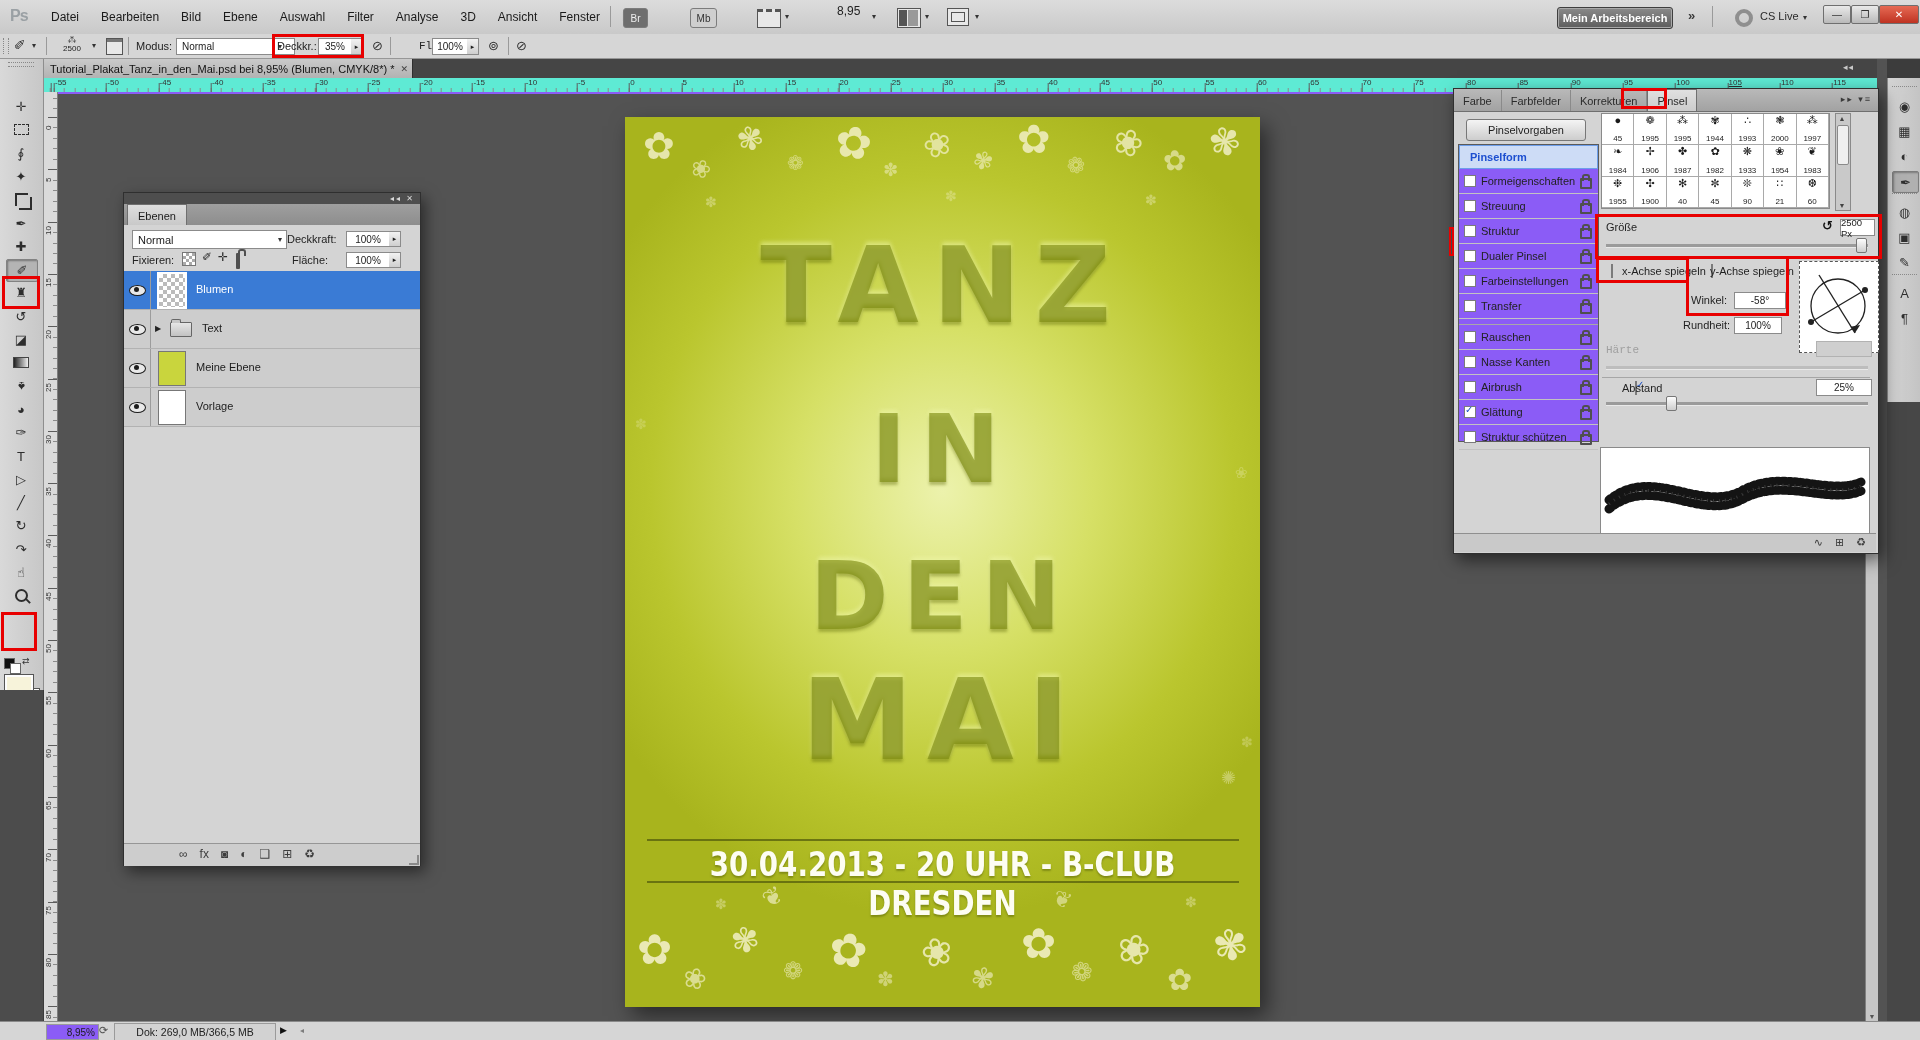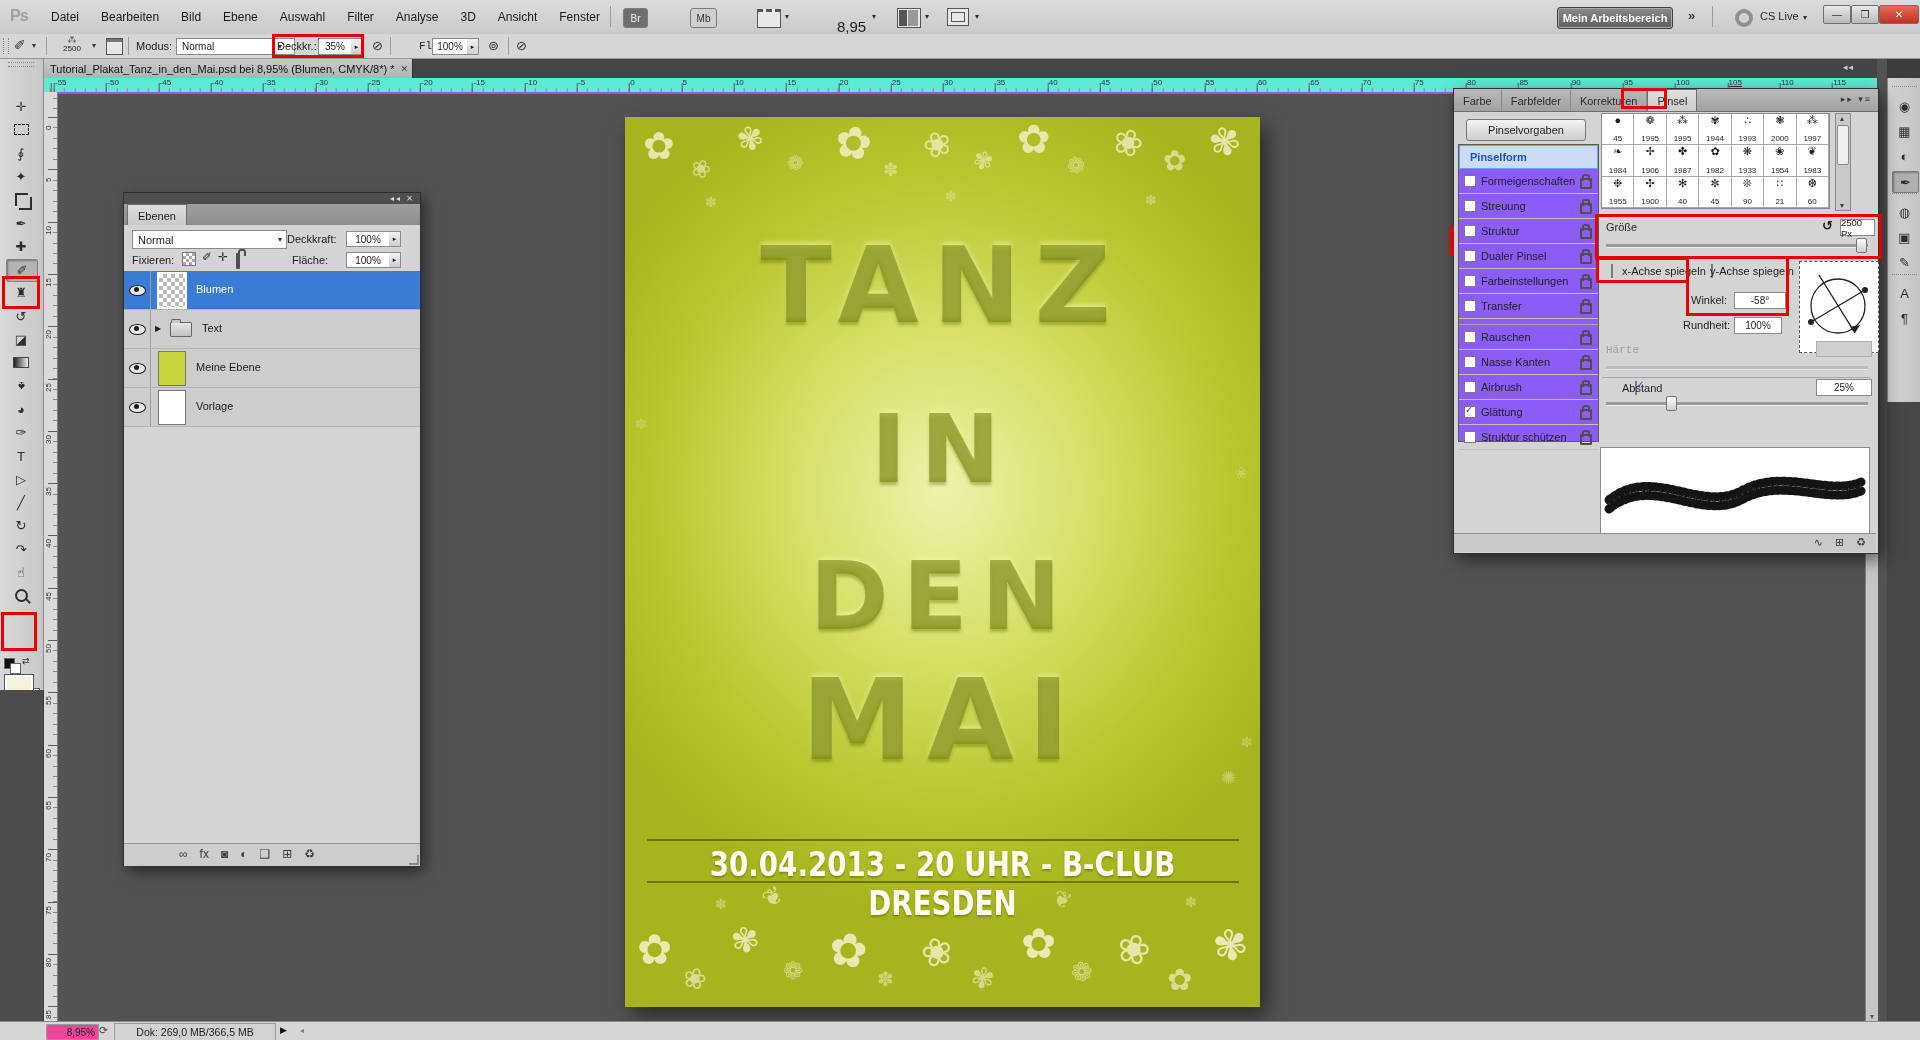--- a/index.html
+++ b/index.html
@@ -9,21 +9,21 @@
   #menubar{left:0;top:0;width:1920px;height:34px;background:linear-gradient(#dcdcdc,#c9c9c9);border-bottom:1px solid #8e8e8e;z-index:20;}
   #ps-logo{left:10px;top:7px;font-size:16px;font-weight:bold;color:#9aa0a4;letter-spacing:-1px;}
   #menus{left:40px;top:0;height:34px;display:flex;align-items:center;}
   #menus span{padding:0 11px;font-size:12px;color:#1a1a1a;cursor:default;}
   .vsep{width:1px;background:#9a9a9a;}
   .appbtn{height:18px;border:1px solid #7c7c7c;border-radius:3px;font-size:10px;display:flex;align-items:center;justify-content:center;}
   #br-btn{left:623px;top:8px;width:23px;background:#6e6e6e;color:#eee;}
   #mb-btn{left:690px;top:8px;width:25px;background:#cfcfcf;color:#333;}
   .dd-arrow{font-size:8px;color:#333;}
   .bar-icon{border:1px solid #555;background:#e8e8e8;}
-  #zoom-ind{left:837px;top:18px;font-size:15px;color:#222;}
+  #zoom-ind{left:837px;top:4px;font-size:12px;color:#222;}
   #workspace-btn{left:1557px;top:7px;width:114px;height:20px;background:linear-gradient(#8a8a8a,#5d5d5d);border:1px solid #3f3f3f;box-shadow:inset 0 0 0 1px #a9a9a9;border-radius:3px;color:#fff;font-weight:bold;font-size:11px;display:flex;align-items:center;justify-content:center;}
   #overflow-chevrons{left:1688px;top:8px;font-size:13px;font-weight:bold;color:#3a3a3a;letter-spacing:-3px;}
   #cslive-ring{left:1735px;top:9px;width:10px;height:10px;border:4px solid #8f8f8f;border-radius:50%;}
   #cslive-label{left:1760px;top:10px;font-size:11px;color:#2a2a2a;}
   .winbtn{top:5px;height:17px;border:1px solid #6f6f6f;border-radius:2px;background:linear-gradient(#e9e9e9,#b9b9b9);display:flex;align-items:center;justify-content:center;font-size:10px;color:#333;}
   #win-min{left:1823px;width:26px;}
   #win-restore{left:1851px;width:26px;}
   #win-close{left:1879px;width:38px;background:linear-gradient(#e66a54,#bf3322);color:#fff;font-weight:bold;}
   
   #optionsbar{left:0;top:34px;width:1920px;height:24px;background:#d6d6d6;border-bottom:1px solid #979797;z-index:20;}
@@ -149,21 +149,21 @@
   #bp-bottom-icons{position:absolute;right:10px;top:2px;display:flex;gap:12px;font-size:11px;color:#3d3d3d;}
   
   #strip-header{left:1887px;top:58px;width:33px;height:20px;background:#3c3c3c;z-index:6;}
   #right-strip{left:1887px;top:78px;width:33px;height:324px;background:linear-gradient(90deg,#d5d5d5,#c3c3c3);border-left:1px solid #8a8a8a;z-index:6;}
   #right-strip-dark{left:1887px;top:402px;width:33px;height:619px;background:#474747;z-index:6;}
   .strip-icon{position:absolute;left:4px;width:25px;height:20px;display:flex;align-items:center;justify-content:center;font-size:13px;color:#2f2f2f;}
   .strip-icon.active{background:#b0b0b0;border:1px solid #7d7d7d;border-radius:2px;box-shadow:inset 1px 1px 2px rgba(0,0,0,.3);}
   .strip-div{position:absolute;left:4px;width:25px;border-top:1px dotted #8a8a8a;}
   
   #statusbar{left:0;top:1021px;width:1920px;height:19px;background:#d6d6d6;border-top:1px solid #8a8a8a;z-index:20;}
-  #sb-zoom{left:46px;top:2px;width:48px;height:14px;background:#ec4899;border:1px solid #9a9a9a;font-size:10px;display:flex;align-items:center;justify-content:flex-end;padding-right:3px;}
+  #sb-zoom{left:46px;top:2px;width:48px;height:14px;background:#8b5cf6;border:1px solid #9a9a9a;font-size:10px;display:flex;align-items:center;justify-content:flex-end;padding-right:3px;}
   #sb-icon{left:99px;top:2px;font-size:11px;color:#555;}
   #sb-doc{left:114px;top:1px;width:160px;height:16px;border:1px solid #9a9a9a;background:#d2d2d2;font-size:10.5px;display:flex;align-items:center;justify-content:center;color:#222;}
   #sb-play{left:280px;top:3px;font-size:9px;color:#111;}
   #sb-left-arrow{left:300px;top:4px;font-size:8px;color:#7d7d7d;}
   
   .redbox{position:absolute;border:3px solid #e80000;z-index:50;pointer-events:none;}
 </style>
 </head>
 <body>
 

